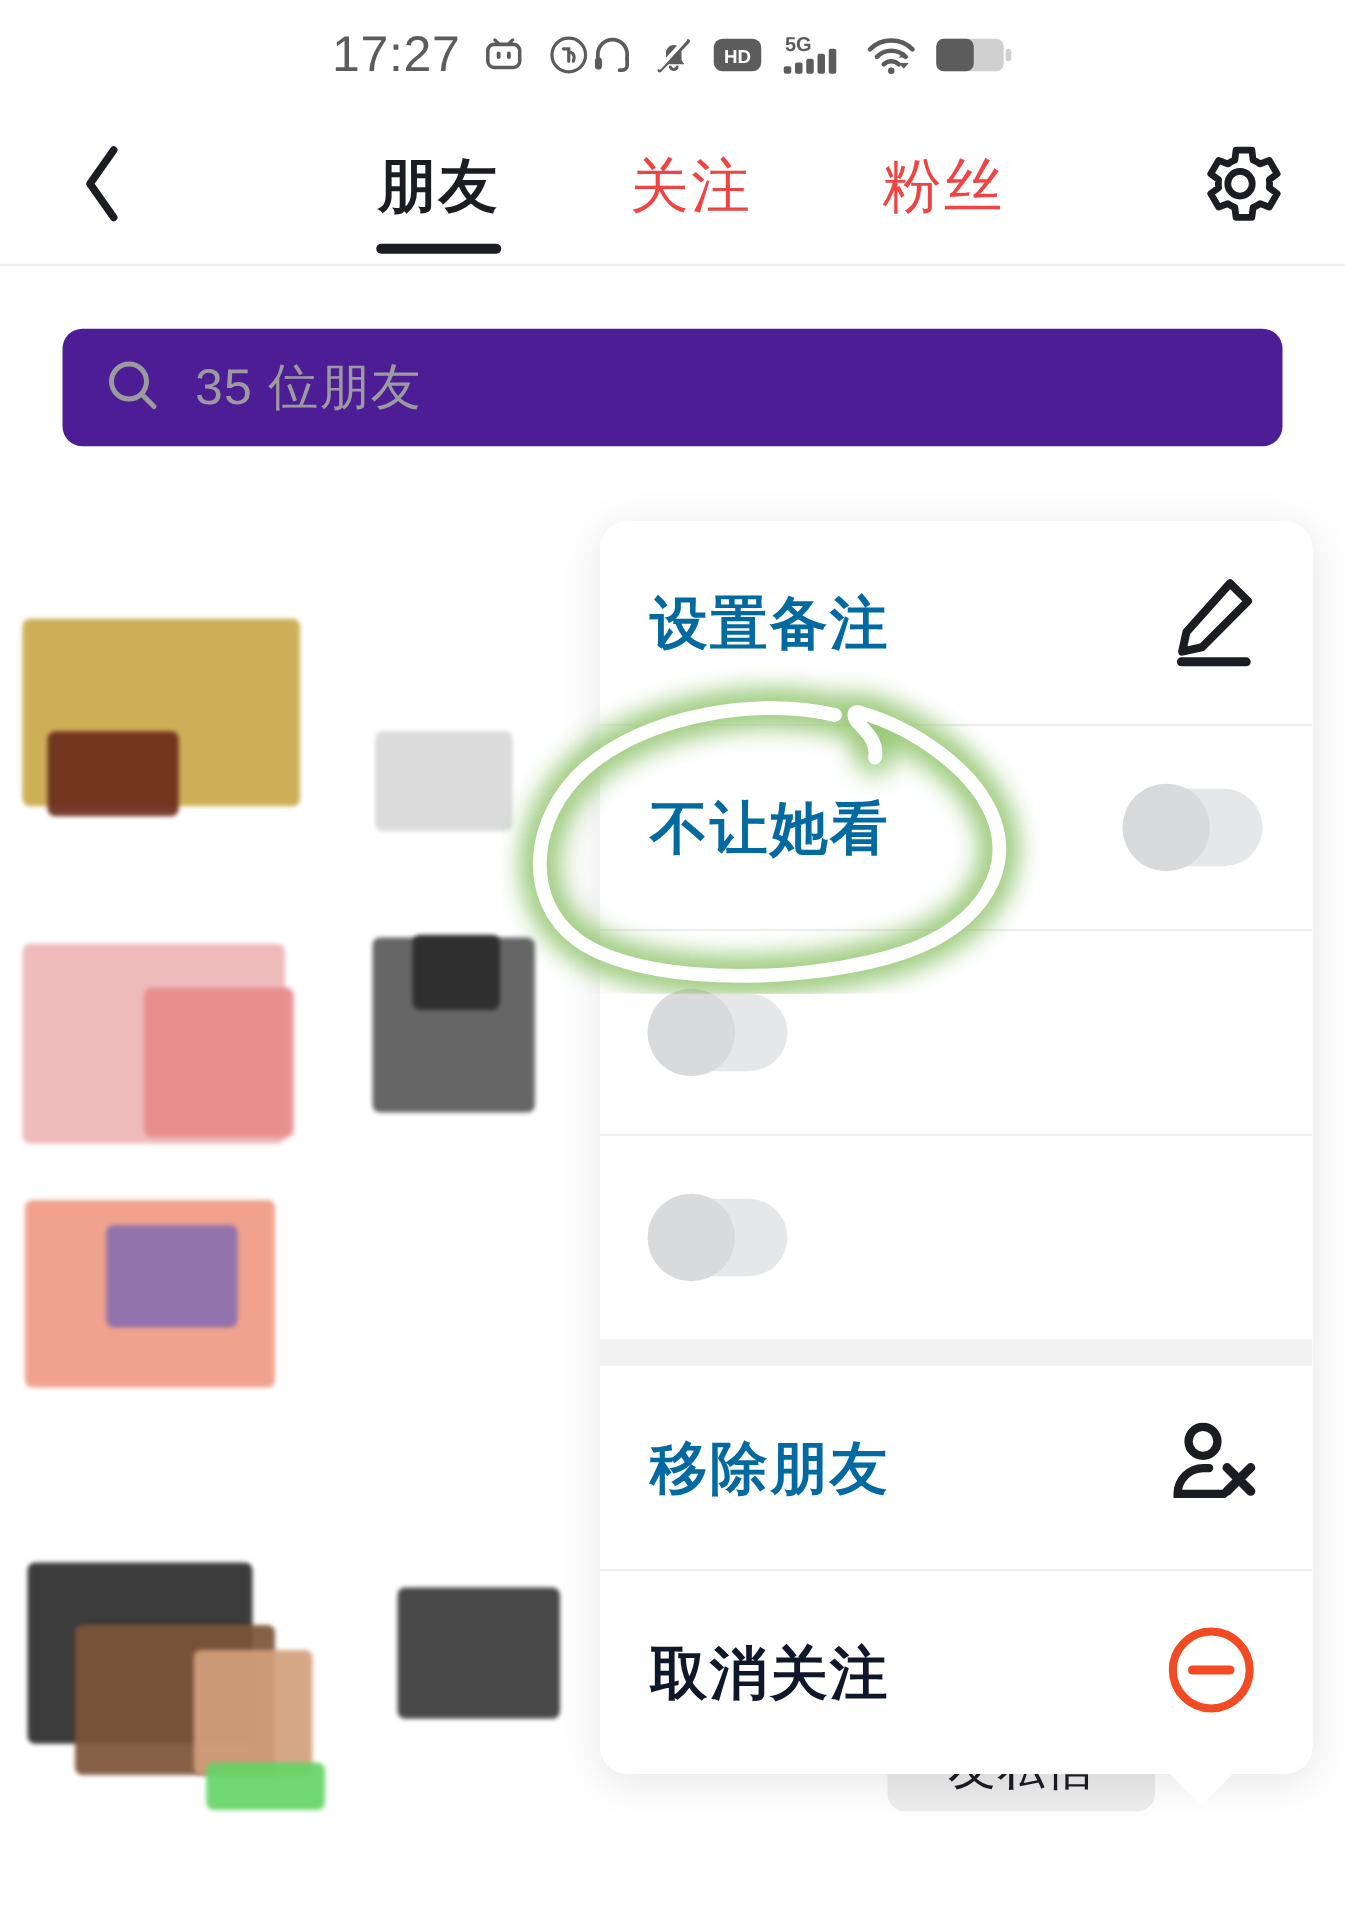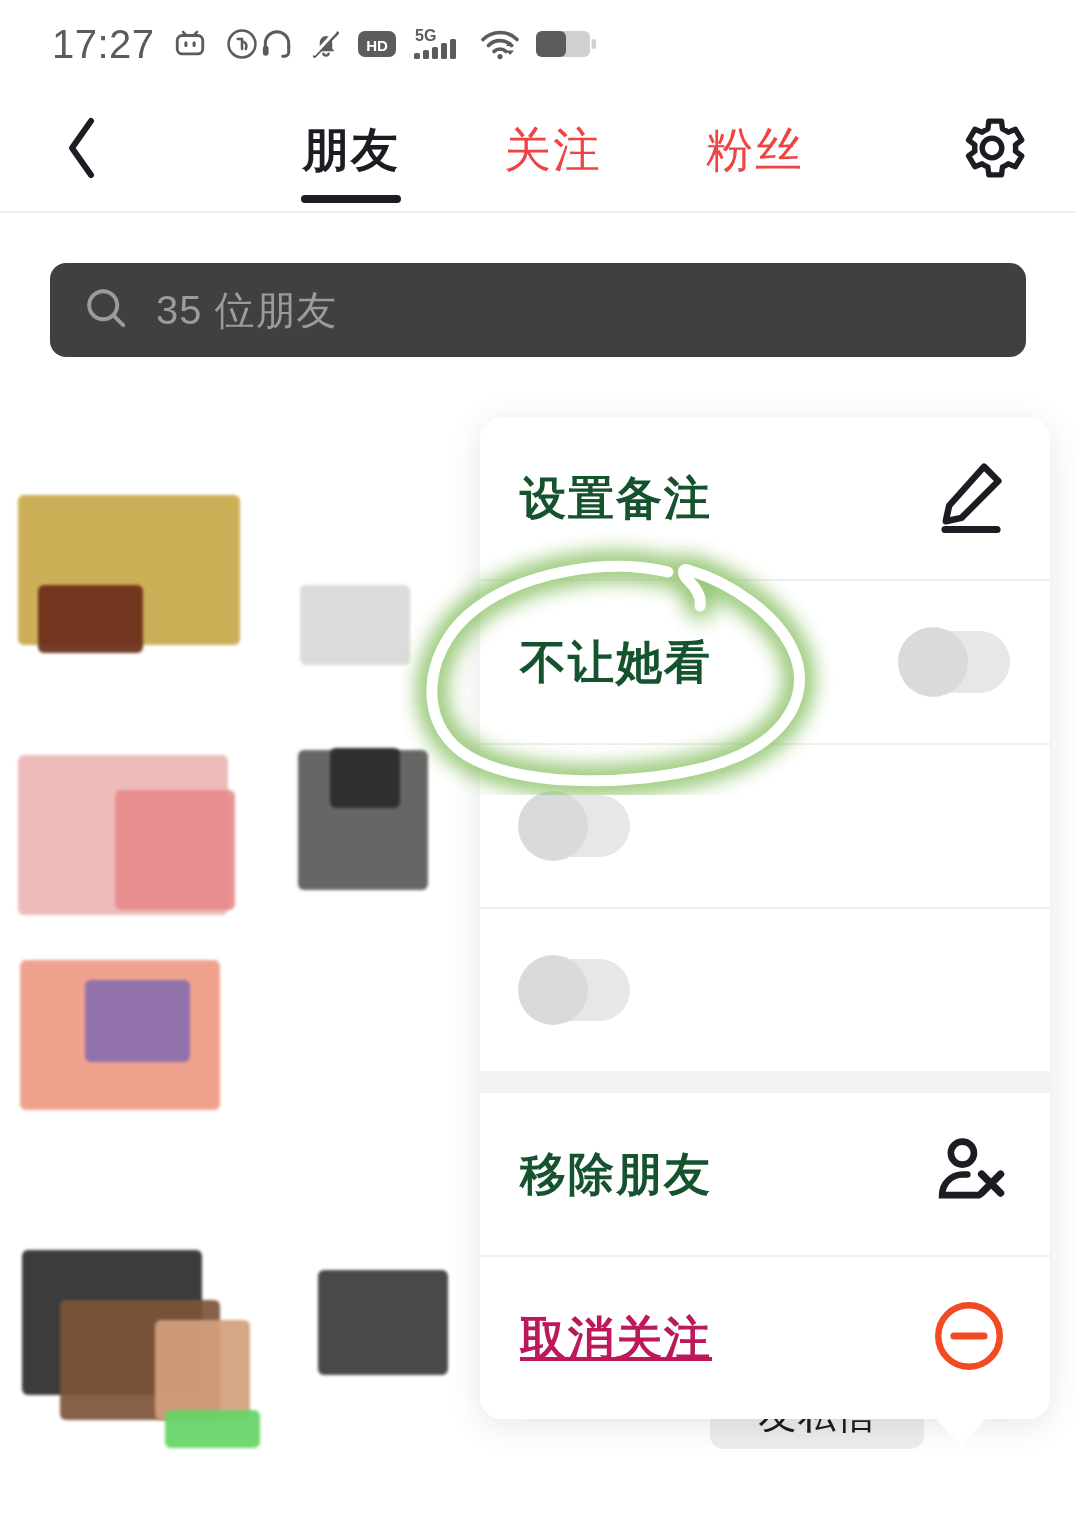--- a/index.html
+++ b/index.html
@@ -18,21 +18,21 @@
     overflow: hidden;
   }
 
   
   #status-bar {
     position: absolute;
     left: 0; top: 0;
     width: 1076px; height: 88px;
     display: flex;
     align-items: center;
-    justify-content: flex-start;
+    justify-content: center;
     padding: 0 52px;
     box-sizing: border-box;
   }
   .status-left {
     display: flex;
     align-items: center;
     gap: 18px;
   }
   #status-clock {
     font-size: 40px;
@@ -115,21 +115,21 @@
     width: 80px; height: 80px;
     display: flex; align-items: center; justify-content: center;
     cursor: pointer;
   }
 
   
   #search-bar {
     position: absolute;
     left: 50px; top: 263px;
     width: 976px; height: 94px;
-    background: #404040;
+    background: #4c1d95;
     border-radius: 16px;
     display: flex;
     align-items: center;
     padding-left: 32px;
     box-sizing: border-box;
     cursor: text;
   }
   #search-placeholder {
     font-size: 40px;
     color: #9b9b9f;
@@ -208,26 +208,26 @@
     display: flex;
     align-items: center;
     justify-content: space-between;
     padding: 0 40px 0 40px;
     box-sizing: border-box;
     background: #ffffff;
     cursor: pointer;
   }
   .menu-label {
     font-size: 46px;
-    color: #14532d;
+    color: #0369a1;
     font-weight: 700;
     letter-spacing: 2px;
     line-height: 1;
   }
-  .menu-row.danger .menu-label { color: #be185d; text-decoration: underline; }
+  .menu-row.danger .menu-label { color: #0f172a; }
   .menu-divider {
     height: 2px;
     background: #eeeeee;
     margin: 0 0 0 0;
   }
   .menu-gap {
     height: 22px;
     background: #f2f2f3;
   }
   

